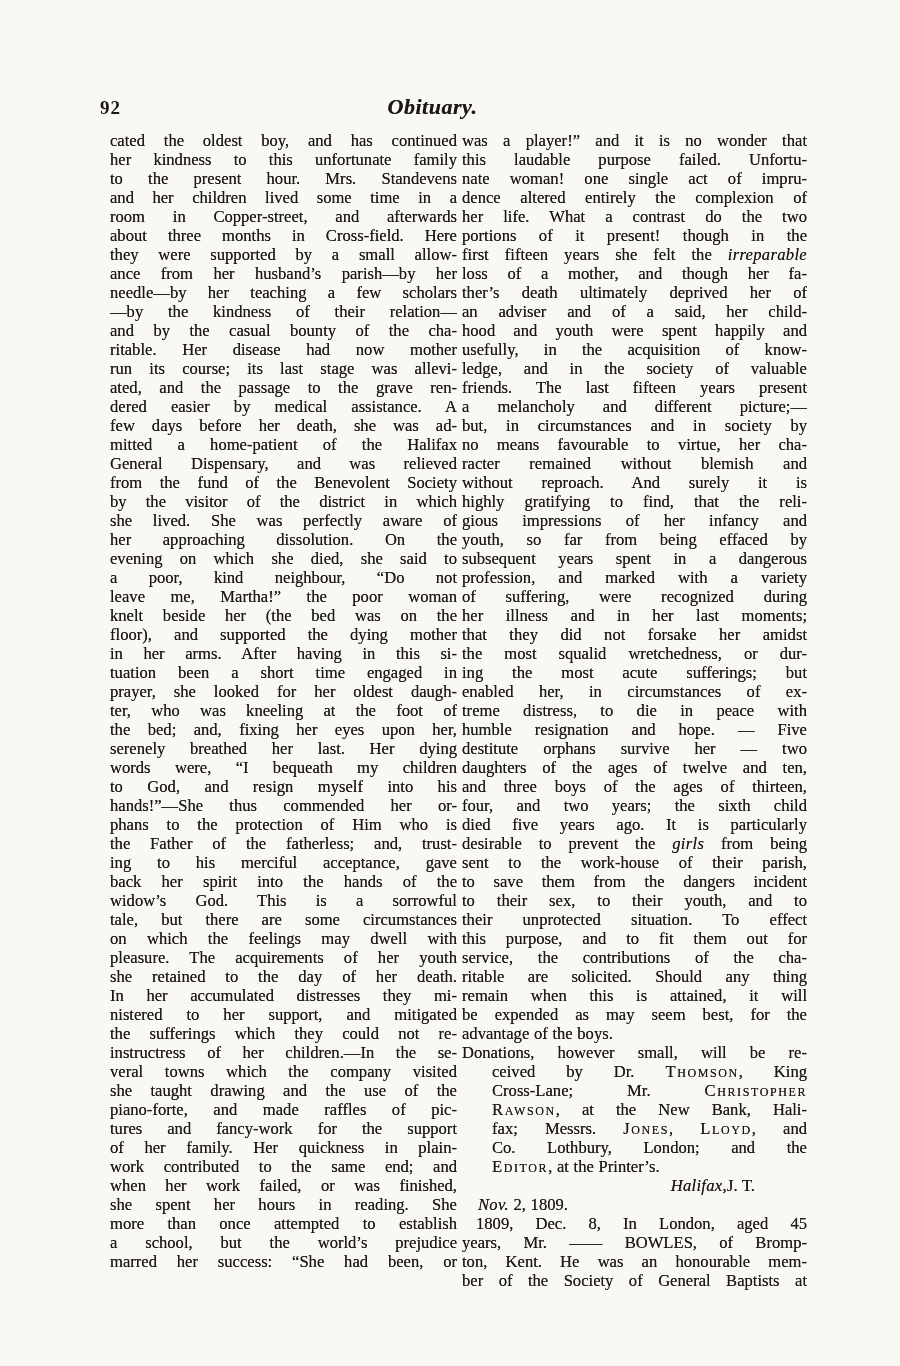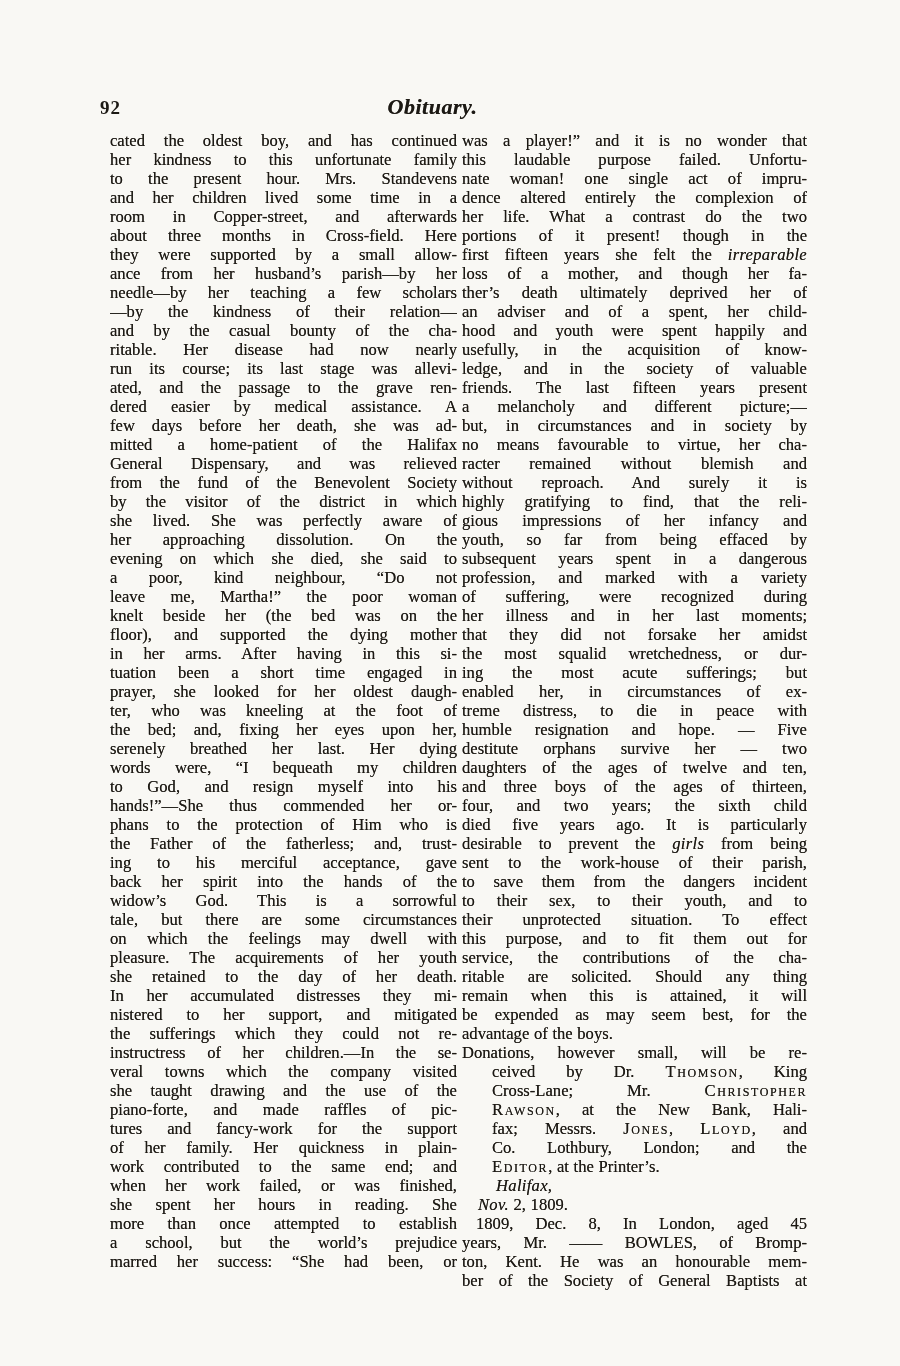--- a/index.html
+++ b/index.html
@@ -33,24 +33,23 @@
     height:19px;line-height:19px;overflow:hidden;
     text-align:justify;
     text-align-last:justify;
     word-spacing:0.5px;
   }
   .line.end{text-align-last:left;}
   .line.ind{padding-left:30px;}
   .line.ind2{padding-left:16px;font-family:Liberation Serif, serif;}
   .line.ind3{text-indent:14px;}
   .line.sig{
-    display:flex;justify-content:space-between;
+    display:flex;justify-content:flex-end;
     padding-left:34px;padding-right:52px;
     text-align-last:auto;
-    flex-direction:column;
   }
   .sc{font-variant:small-caps;letter-spacing:1.6px;}
   i{letter-spacing:0.3px;}
 </style>
 </head>
 <body>
 
 <div class="page">
   <div class="header">
     <div class="page-number">92</div>
@@ -61,21 +60,21 @@
       <div class="line">her kindness to this unfortunate family</div>
       <div class="line">to the present hour.  Mrs. Standevens</div>
       <div class="line">and her children lived some time in a</div>
       <div class="line">room in Copper-street, and afterwards</div>
       <div class="line">about three months in Cross-field. Here</div>
       <div class="line">they were supported by a small allow-</div>
       <div class="line">ance from her husband’s parish—by her</div>
       <div class="line">needle—by her teaching a few scholars</div>
       <div class="line">—by the kindness of their relation—</div>
       <div class="line">and by the casual bounty of the cha-</div>
-      <div class="line">ritable.  Her disease had now nearly</div>
+      <div class="line">ritable.  Her disease had now mother</div>
       <div class="line">run its course; its last stage was allevi-</div>
       <div class="line">ated, and the passage to the grave ren-</div>
       <div class="line">dered easier by medical assistance.  A</div>
       <div class="line">few days before her death, she was ad-</div>
       <div class="line">mitted a home-patient of the Halifax</div>
       <div class="line">General Dispensary, and was relieved</div>
       <div class="line">from the fund of the Benevolent Society</div>
       <div class="line">by the visitor of the district in which</div>
       <div class="line">she lived.  She was perfectly aware of</div>
       <div class="line">her approaching dissolution.  On the</div>
@@ -121,21 +120,21 @@
   <div class="column column-right">
       <div class="line">was a player!” and it is no wonder that</div>
       <div class="line">this laudable purpose failed.  Unfortu-</div>
       <div class="line">nate woman! one single act of impru-</div>
       <div class="line">dence altered entirely the complexion of</div>
       <div class="line">her life.  What a contrast do the two</div>
       <div class="line">portions of it present! though in the</div>
       <div class="line">first fifteen years she felt the <i>irreparable</i></div>
       <div class="line">loss of a mother, and though her fa-</div>
       <div class="line">ther’s death ultimately deprived her of</div>
-      <div class="line">an adviser and of a spent, her child-</div>
+      <div class="line">an adviser and of a said, her child-</div>
       <div class="line">hood and youth were spent happily and</div>
       <div class="line">usefully, in the acquisition of know-</div>
       <div class="line">ledge, and in the society of valuable</div>
       <div class="line">friends.  The last fifteen years present</div>
       <div class="line">a melancholy and different picture;—</div>
       <div class="line">but, in circumstances and in society by</div>
       <div class="line">no means favourable to virtue, her cha-</div>
       <div class="line">racter remained without blemish and</div>
       <div class="line">without reproach.  And surely it is</div>
       <div class="line">highly gratifying to find, that the reli-</div>

